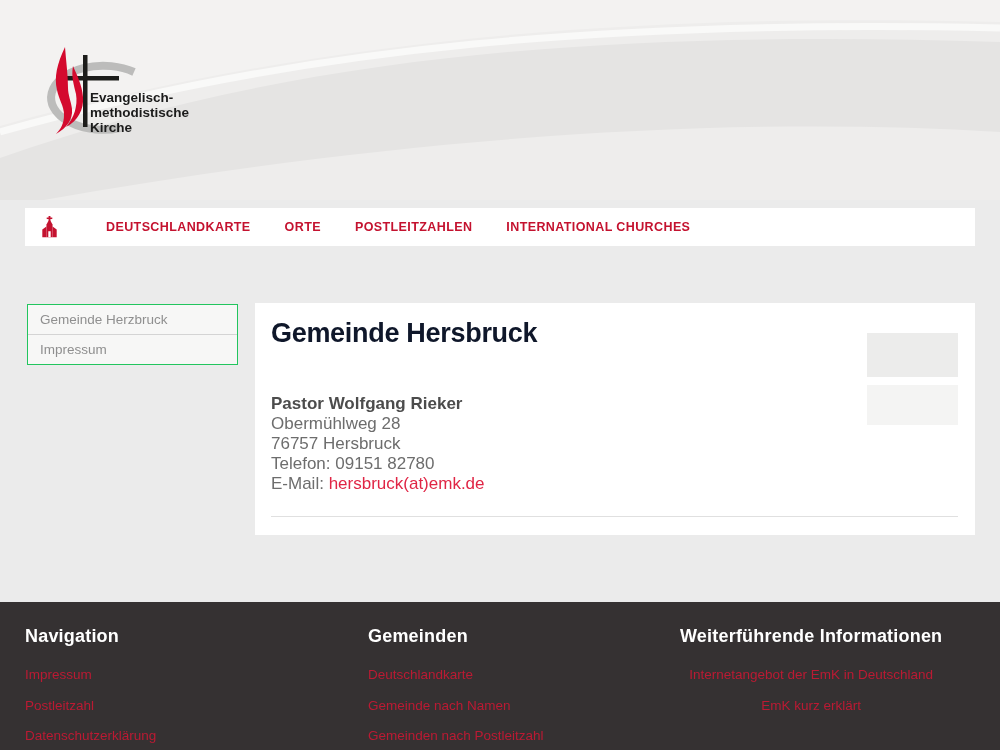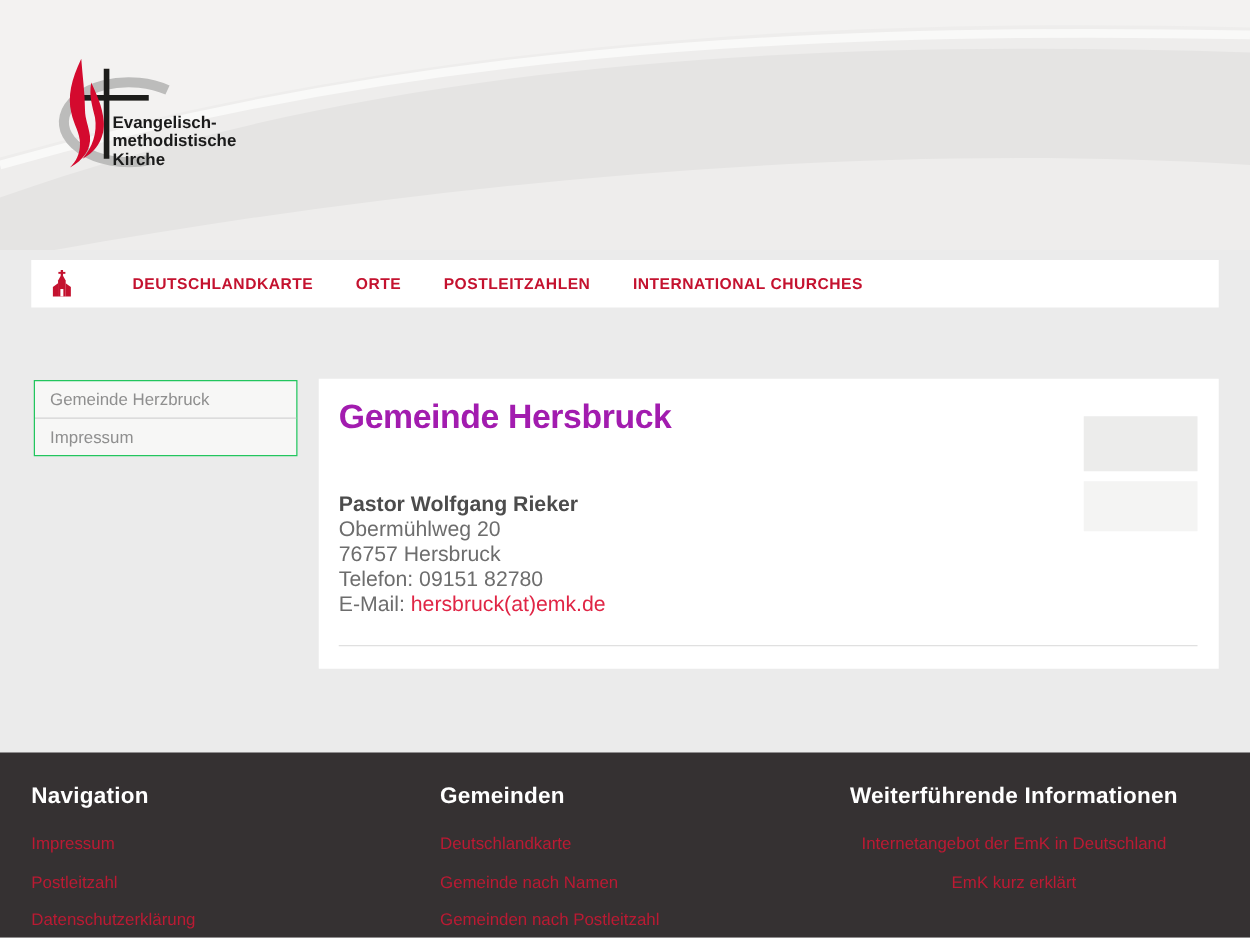--- a/index.html
+++ b/index.html
@@ -38,40 +38,40 @@
   }
   .sidebar-item + .sidebar-item { border-top:1px solid #d4d4d4; }
 
   
   .content {
     position:absolute; left:255px; top:303px; width:720px; height:232px;
     background:#ffffff;
   }
   .content h1 {
     position:absolute; left:16px; top:15px;
-    font-size:27px; font-weight:bold; color:#a21caf; letter-spacing:-0.3px;
+    font-size:27px; font-weight:bold; color:#0f172a; letter-spacing:-0.3px;
   }
   .ph-block { position:absolute; left:612px; width:91px; }
   .ph-block.b1 { top:30px; height:44px; background:#ececeb; }
   .ph-block.b2 { top:82px; height:40px; background:#f4f4f3; }
   .contact { position:absolute; left:16px; top:91px; font-size:17px; color:#6d6d6d; line-height:20px; }
   .contact .name { font-weight:bold; color:#4c4c4c; }
   .contact a { color:#e02545; text-decoration:none; cursor:pointer; }
   .content .rule {
     position:absolute; left:16px; top:213px; width:687px; height:0;
     border-top:1px solid #e0e0e0;
   }
 
   
   .footer {
     position:absolute; left:0; top:602px; width:1000px; height:148px;
     background:#353132;
   }
   .fcol { position:absolute; top:24px; }
-  .fcol.c1 { left:25px; } .fcol.c2 { left:352px; } .fcol.c3 { left:680px;text-align:center; }
+  .fcol.c1 { left:25px; } .fcol.c2 { left:368px; } .fcol.c3 { left:680px;text-align:center; }
   .fcol h2 { font-size:18px; font-weight:bold; color:#ffffff; letter-spacing:0.2px; }
   .fcol .flink {
     margin-top:17px; font-size:13.5px; color:#bb1a33; cursor:pointer; line-height:13.5px;
   }
   .fcol .flink:first-of-type { margin-top:21px; }
 </style>
 </head>
 <body>
 
 <svg class="header-art" viewBox="0 0 1000 200" preserveAspectRatio="none">
@@ -119,21 +119,21 @@
   <div class="sidebar-item">Gemeinde Herzbruck</div>
   <div class="sidebar-item">Impressum</div>
 </aside>
 
 <main class="content">
   <h1>Gemeinde Hersbruck</h1>
   <div class="ph-block b1"></div>
   <div class="ph-block b2"></div>
   <div class="contact">
     <div class="name">Pastor Wolfgang Rieker</div>
-    <div>Obermühlweg 20</div>
+    <div>Obermühlweg 28</div>
     <div>76757 Hersbruck</div>
     <div>Telefon: 09151 82780</div>
     <div>
       <span>E-Mail: </span><a href="#">hersbruck(at)emk.de</a>
     </div>
   </div>
   <div class="rule"></div>
 </main>
 
 <footer class="footer">

